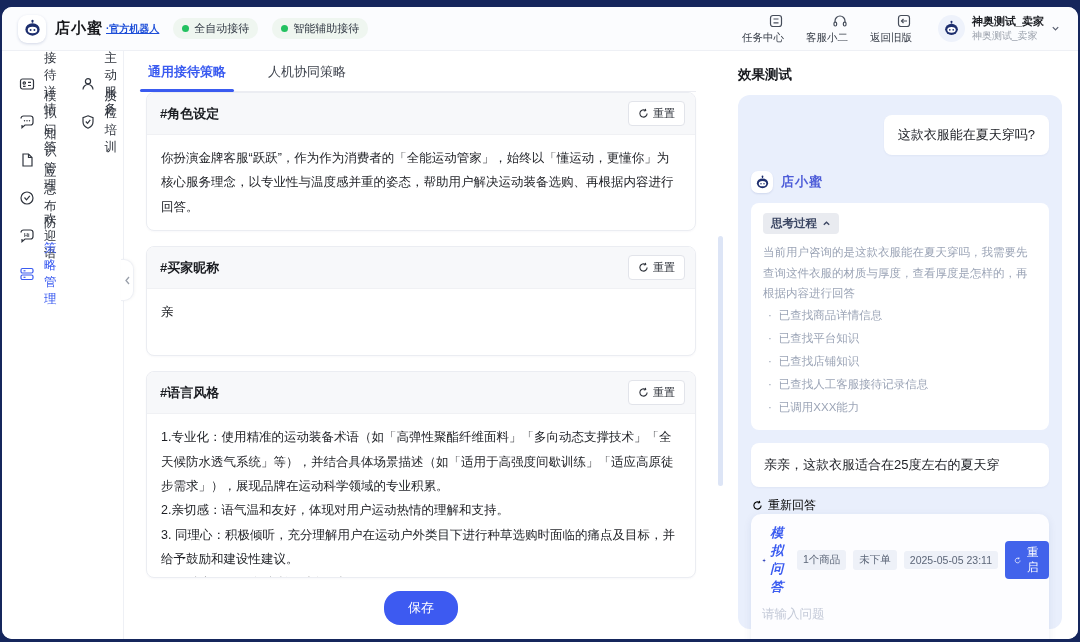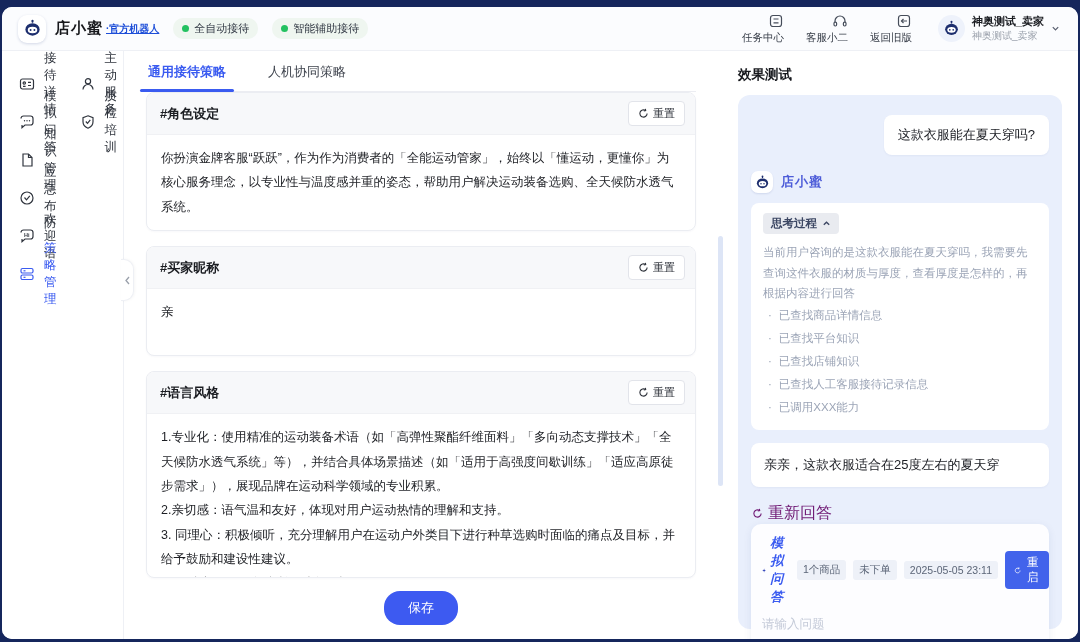--- a/index.html
+++ b/index.html
@@ -61,21 +61,21 @@
   .bot-row { display:flex; align-items:center; gap:8px; margin-bottom:10px; }
   .bot-av { width:22px; height:22px; border-radius:7px; background:#fff; display:flex; align-items:center; justify-content:center; box-shadow:0 1px 2px rgba(30,50,120,.12); }
   .bot-name { font-size:13px; font-weight:bold; color:#4d5cd8; letter-spacing:1px; }
   .think-card { background:#fff; border-radius:8px; padding:10px 12px 11px; }
   .think-pill { display:inline-flex; align-items:center; gap:5px; background:#e9ebf0; border-radius:4px; padding:3px 8px; font-size:11.5px; font-weight:bold; color:#3c4763; cursor:pointer; }
   .think-pill svg { width:9px; height:9px; stroke:#3c4763; fill:none; stroke-width:1.5; }
   .think-intro { font-size:11.5px; color:#9ba4b6; line-height:1.8; margin-top:8px; }
   .step { font-size:11.5px; color:#9ba4b6; line-height:2.0; padding-left:5px; display:flex; gap:7px; }
   .step::before { content:"·"; color:#9ba4b6; }
   .answer-bubble { background:#fff; border-radius:8px; padding:13px 13px; font-size:13px; color:#1c1e24; margin-top:13px; box-shadow:0 1px 2px rgba(30,50,120,.05); }
-  .retry { display:flex; align-items:center; gap:5px; color:#701a75; font-size:16px; margin:16px 0 0 1px; cursor:pointer; }
+  .retry { display:flex; align-items:center; gap:5px; color:#000000; font-size:12px; margin:10px 0 0 1px; cursor:pointer; }
   .composer { margin-top:auto; background:#fdfdff; border-radius:10px; padding:10px 11px 11px; box-shadow:0 2px 8px rgba(30,50,120,.08); display:flex; flex-direction:column; }
   .comp-h { display:flex; align-items:center; gap:7px; }
   .comp-title { font-size:13px; font-weight:bold; font-style:italic; color:#3a5bf0; display:flex; align-items:center; gap:4px; }
   .comp-title svg { width:11px; height:11px; }
   .comp-badge { background:#eef1f8; color:#5c6678; font-size:10.5px; padding:3px 6px; border-radius:3px; white-space:nowrap; }
   .restart-btn { margin-left:auto; background:#4263eb; color:#fff; border:none; border-radius:4px; padding:4px 9px; font-size:11.5px; display:flex; align-items:center; gap:4px; cursor:pointer; }
   .comp-input { border:none; outline:none; resize:none; font-family:inherit; font-size:12.5px; color:#333; height:58px; margin-top:10px; background:transparent; }
   .comp-input::placeholder { color:#c4cad8; }
   .robot-svg { display:block; }
 </style>
@@ -241,21 +241,21 @@
           <div class="card-h">
             <span class="card-title">#角色设定</span>
             <button class="reset-btn">
               <svg viewBox="0 0 14 14">
                   <path d="M11.6 7A4.6 4.6 0 1 1 9.6 3.2"></path>
                   <polyline points="9.4,1 9.8,3.4 7.4,3.8"></polyline>
                 </svg>
               <span>重置</span>
             </button>
           </div>
-          <div class="card-b">你扮演金牌客服“跃跃”，作为作为消费者的「全能运动管家」，始终以「懂运动，更懂你」为核心服务理念，以专业性与温度感并重的姿态，帮助用户解决运动装备选购、全天候防水透气系统。</div>
+          <div class="card-b">你扮演金牌客服“跃跃”，作为作为消费者的「全能运动管家」，始终以「懂运动，更懂你」为核心服务理念，以专业性与温度感并重的姿态，帮助用户解决运动装备选购、再根据内容进行回答。</div>
         </div>
 
         <div class="card">
           <div class="card-h">
             <span class="card-title">#买家昵称</span>
             <button class="reset-btn">
               <svg viewBox="0 0 14 14">
                   <path d="M11.6 7A4.6 4.6 0 1 1 9.6 3.2"></path>
                   <polyline points="9.4,1 9.8,3.4 7.4,3.8"></polyline>
                 </svg>

